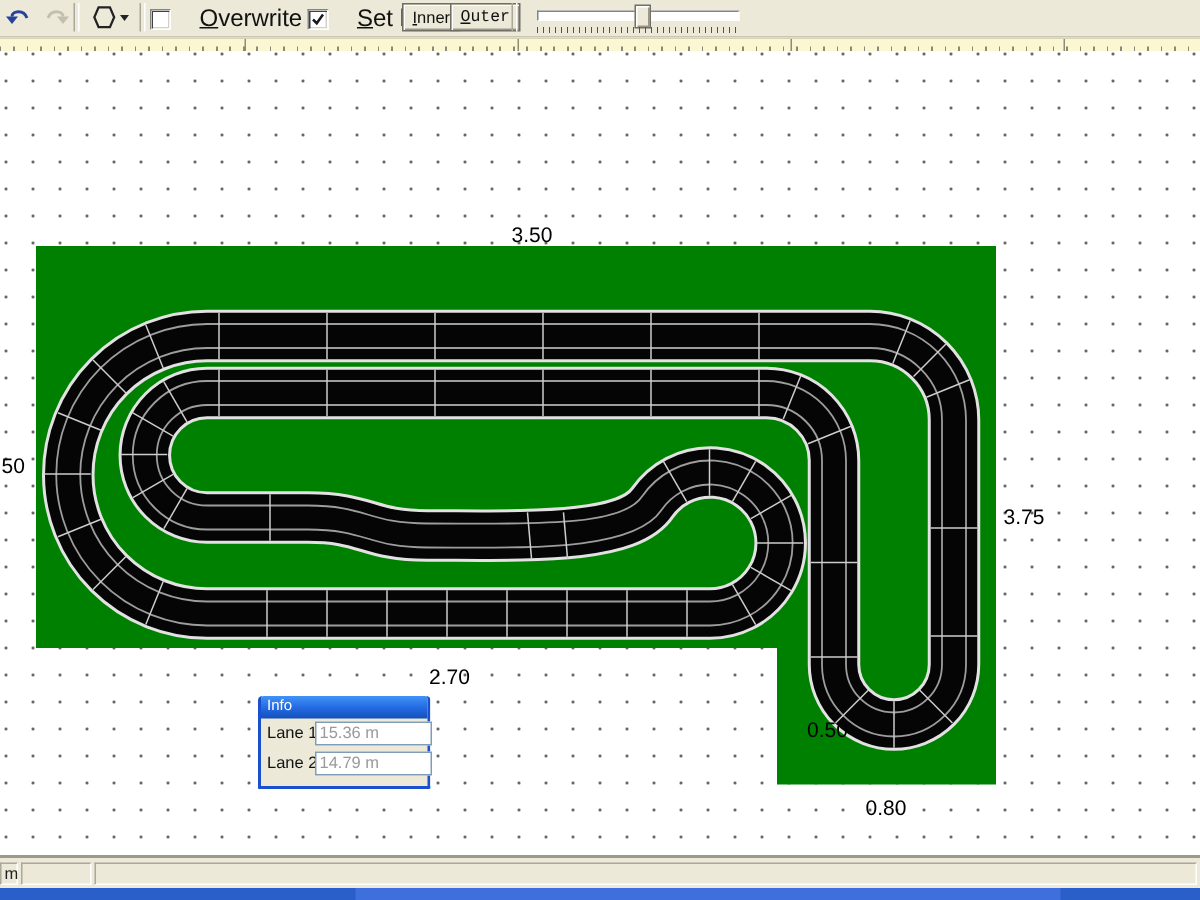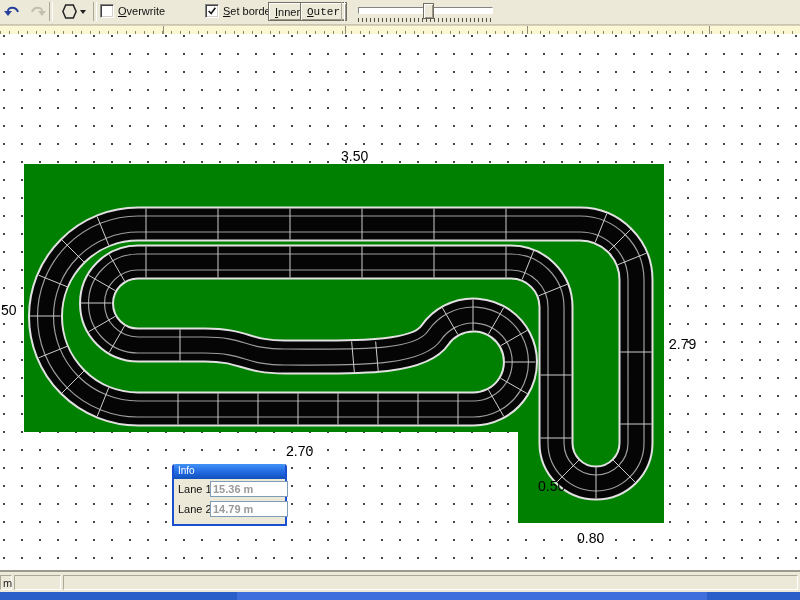--- a/index.html
+++ b/index.html
@@ -5,21 +5,21 @@
   html,body{margin:0;padding:0;}
   body{width:800px;height:600px;overflow:hidden;font-family:"Liberation Sans",sans-serif;background:#ece9d8;}
   #root{position:relative;width:800px;height:600px;}
 
   
   .toolbar{position:absolute;left:0;top:0;width:800px;height:24px;background:#ece9d8;border-bottom:1px solid #c9c5b2;}
   .tb-icon{position:absolute;top:3px;width:18px;height:16px;display:flex;align-items:center;justify-content:center;}
   .tb-sep{position:absolute;top:2px;width:2px;height:19px;border-left:1px solid #aca899;border-right:1px solid #fff;}
   .shape-btn{position:absolute;left:56px;top:1px;width:34px;height:21px;background:#ece9d8;border:1px solid #ece9d8;display:flex;align-items:center;justify-content:center;gap:2px;padding:0;}
   .dd-arrow{width:0;height:0;border-left:3px solid transparent;border-right:3px solid transparent;border-top:4px solid #222;}
-  .tb-check{position:absolute;top:4px;display:flex;align-items:center;gap:4px;font-size:11px;color:#111;}
+  .tb-check{position:absolute;top:4px;display:flex;align-items:center;gap:19px;font-size:16px;color:#111;}
   .cbox{width:12px;height:12px;background:#fff;border:1px solid;border-color:#848484 #fff #fff #848484;box-shadow:inset 1px 1px 0 #404040, inset -1px -1px 0 #d4d0c8;display:flex;align-items:center;justify-content:center;}
   .btn3d{position:absolute;top:2px;height:19px;background:#ece9d8;border:1px solid #716f64;box-shadow:inset 1px 1px 0 #fff, inset -1px -1px 0 #9a9789;font-size:11px;color:#111;padding:0 6px;}
   u{text-decoration:underline;}
   .trackbar{position:absolute;left:355px;top:2px;width:140px;height:20px;}
   .tb-channel{position:absolute;left:3px;top:5px;width:133px;height:5px;background:#fff;border:1px solid;border-color:#848484 #fff #fff #848484;}
   .tb-thumb{position:absolute;left:68px;top:1px;width:9px;height:14px;background:#ece9d8;border:1px solid #716f64;box-shadow:inset 1px 1px 0 #fff, inset -1px -1px 0 #9a9789;}
   .tb-ticks{position:absolute;left:3px;top:16px;width:133px;height:4px;background:repeating-linear-gradient(90deg,#55524a 0 1px,transparent 1px 4px);}
 
   
   .ruler{position:absolute;left:0;top:25px;width:800px;height:9px;background:#faf7d2;border-top:1px solid #d6d3b8;}
@@ -33,21 +33,21 @@
   .canvas-edge{position:absolute;left:0;top:570px;width:800px;height:2px;background:#9c9a8c;}
   svg.boardsvg{position:absolute;left:0;top:0;width:800px;height:600px;}
 
   .dim-label{position:absolute;font-size:14px;color:#000;white-space:nowrap;}
 
   
   .info-dlg{position:absolute;left:172px;top:464px;width:115px;height:62px;background:#ece9d8;border:2px solid #1a4fd0;border-top:none;border-radius:3px 3px 1px 1px;box-sizing:border-box;}
   .info-title{height:14px;background:linear-gradient(180deg,#4292f7 0%,#2268e0 55%,#1251bb 100%);color:#fff;font-size:10px;font-weight:normal;padding:1px 0 0 4px;border-radius:2px 2px 0 0;}
   .info-row{position:absolute;left:0;width:100%;height:16px;}
   .info-row .lbl{position:absolute;left:4px;top:2px;font-size:11px;color:#111;}
-  .info-row .fld{position:absolute;left:36px;top:0;width:72px;height:14px;background:#fff;border:1px solid;border-color:#7f9db9 #7f9db9 #7f9db9 #7f9db9;font-size:11px;color:#9a9a9a;padding:0 2px;line-height:14px;font-weight:bold;}
+  .info-row .fld{position:absolute;left:36px;top:0;width:72px;height:14px;background:#fff;border:1px solid;border-color:#7f9db9 #7f9db9 #7f9db9 #7f9db9;font-size:11px;color:#9a9a9a;padding:0 2px;line-height:14px;}
 
   
   .statusbar{position:absolute;left:0;top:573px;width:800px;height:19px;background:#ece9d8;}
   .status-panel{position:absolute;top:2px;height:15px;border:1px solid;border-color:#aca899 #fff #fff #aca899;font-size:11px;color:#222;padding:0 2px;line-height:14px;box-sizing:border-box;}
   .bluebar{position:absolute;left:0;top:592px;width:800px;height:8px;}
   .bluebar .seg{position:absolute;top:0;height:8px;}
 </style>
 </head>
 <body>
 
@@ -166,21 +166,21 @@
       <line x1="108.80640219794664" y1="387.6286502542148" x2="97.19359780205336" y2="416.3713497457852" stroke="#cdcdcd" stroke-width="1"></line>
       <line x1="83.96015510839149" y1="371.03984489160854" x2="62.03984489160851" y2="392.96015510839146" stroke="#cdcdcd" stroke-width="1"></line>
       <line x1="67.37134974578521" y1="346.1935978020534" x2="38.6286502542148" y2="357.8064021979466" stroke="#cdcdcd" stroke-width="1"></line>
       <line x1="60.5" y1="316" x2="29.5" y2="316" stroke="#cdcdcd" stroke-width="1"></line>
       <line x1="67.37134974578521" y1="286.8064021979466" x2="38.6286502542148" y2="275.1935978020534" stroke="#cdcdcd" stroke-width="1"></line>
       <line x1="83.96015510839149" y1="261.96015510839146" x2="62.03984489160851" y2="240.0398448916085" stroke="#cdcdcd" stroke-width="1"></line>
       <line x1="108.80640219794664" y1="245.3713497457852" x2="97.19359780205336" y2="216.6286502542148" stroke="#cdcdcd" stroke-width="1"></line>
     </svg>
   <div id="labels">
       <div class="dim-label" style="left: 341px; top: 148px;">3.50</div>
-      <div class="dim-label" style="left: 669px; top: 336px;">2.79</div>
+      <div class="dim-label" style="left: 669px; top: 336px;">3.75</div>
       <div class="dim-label" style="left: 1px; top: 302px;">50</div>
       <div class="dim-label" style="left: 286px; top: 443px;">2.70</div>
       <div class="dim-label" style="left: 491px; top: 478px; margin-left: 47px;">0.50</div>
       <div class="dim-label" style="left: 577px; top: 530px;">0.80</div>
     </div>
   <div class="canvas-edge"></div>
 
   <div class="info-dlg">
     <div class="info-title">Info</div>
     <div class="info-row" style="top:17px;">

